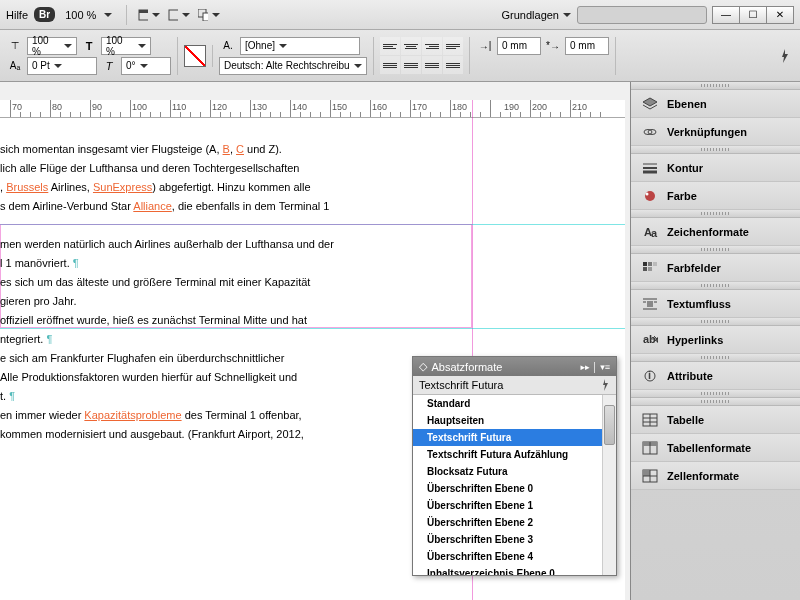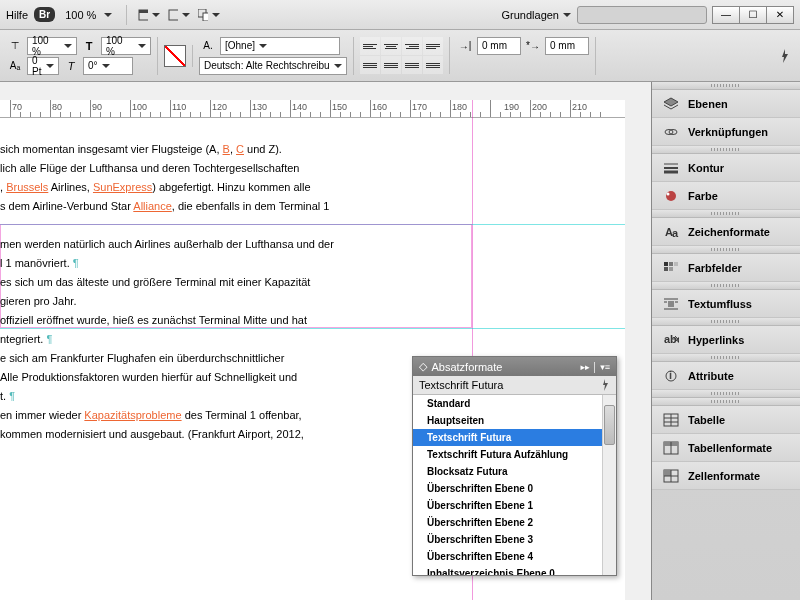--- a/index.html
+++ b/index.html
@@ -31,21 +31,21 @@
 .ruler .lbl { position: absolute; top: 2px; font-size: 9px; color: #555; }
 
 .workarea { position: absolute; left: 0; top: 100px; right: 175px; bottom: 0; background: #fff; overflow: hidden; }
 .doc { position: absolute; left: -10px; top: 30px; right: 30px; padding: 10px; font-family: 'Futura', 'Century Gothic', Arial, sans-serif; font-size: 13px; line-height: 19px; color: #000; }
 .doc .para { margin-bottom: 0; }
 .sq { color: #e63; text-decoration: underline; }
 .pm { color: #5bb; }
 .guide-v { position: absolute; top: 0; bottom: 0; width: 1px; background: #d0a; opacity: .4; }
 .guide-h { position: absolute; left: 0; right: 0; height: 1px; background: #0cc; opacity: .5; }
 
-.panels { position: absolute; right: 0; top: 82px; width: 149px; bottom: 0; background: linear-gradient(#d8d8d8,#cfcfcf); border-left: 1px solid #888; display: flex; flex-direction: column; }
+.panels { position: absolute; right: 0; top: 82px; width: 170px; bottom: 0; background: linear-gradient(#d8d8d8,#cfcfcf); border-left: 1px solid #888; display: flex; flex-direction: column; }
 .pgrip { height: 8px; background: linear-gradient(#e5e5e5,#d0d0d0); border-bottom: 1px solid #b8b8b8; position: relative; }
 .pgrip::after { content: ''; position: absolute; left: 50%; top: 2px; width: 30px; height: 3px; margin-left: -15px; background: repeating-linear-gradient(90deg,#999 0 1px,transparent 1px 3px); }
 .pitem { height: 28px; display: flex; align-items: center; gap: 8px; padding: 0 10px; border-bottom: 1px solid #c5c5c5; background: linear-gradient(#e4e4e4,#d6d6d6); font-weight: bold; font-size: 11px; cursor: pointer; }
 .pitem .picn { width: 18px; height: 16px; display: flex; align-items: center; justify-content: center; }
 
 .popup { position: absolute; left: 412px; top: 356px; width: 205px; background: #e6e6e6; border: 1px solid #777; box-shadow: 2px 2px 5px rgba(0,0,0,.3); z-index: 50; }
 .popup .phead { background: linear-gradient(#8f8f8f,#777); color: #fff; padding: 3px 6px; font-size: 10px; display: flex; align-items: center; gap: 4px; }
 .popup .psub { padding: 3px 6px; font-size: 10px; display: flex; align-items: center; border-bottom: 1px solid #bbb; }
 .popup .plist { max-height: 180px; overflow: hidden; background: #fff; position: relative; }
 .popup .pli { padding: 3px 14px; font-size: 10px; cursor: pointer; font-weight: bold; }
@@ -104,21 +104,21 @@
     <div class="trow">
       <span class="ticn">⊤</span>
       <span class="tinput drop" style="width:50px">100 %</span>
       <span class="ticn">
           <b>T</b>
         </span>
       <span class="tinput drop" style="width:50px">100 %</span>
     </div>
     <div class="trow">
       <span class="ticn">Aₐ</span>
-      <span class="tinput drop" style="width:32px">0 Pt</span>
+      <span class="tinput drop" style="width:70px">0 Pt</span>
       <span class="ticn">
           <i>T</i>
         </span>
       <span class="tinput drop" style="width:50px">0°</span>
     </div>
   </div>
   <div class="tgroup">
     <div class="trow">
       <div class="swatch"></div>
     </div>

